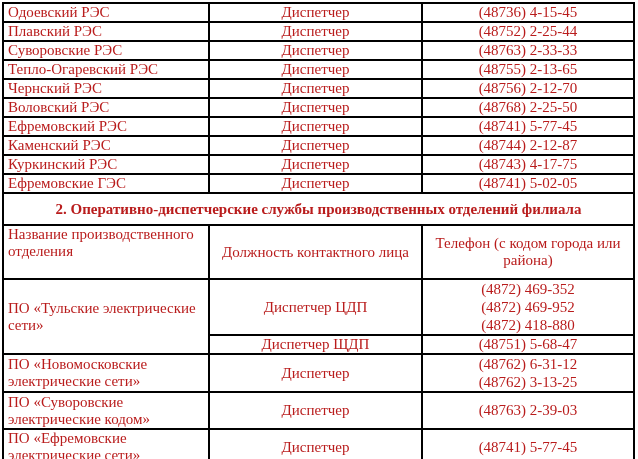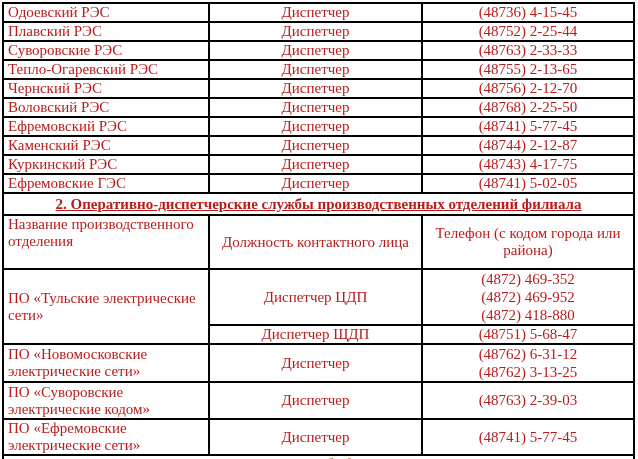--- a/index.html
+++ b/index.html
@@ -44,21 +44,21 @@
   td.ctr {
     text-align: center;
     vertical-align: middle;
   }
   td.section {
     text-align: center;
     vertical-align: middle;
     font-weight: bold;
     font-size: 15px;
   }
-  tr.section-row { height: 22px; text-decoration: underline; }
+  tr.section-row { height: 32px; }
 
   tr.hdr2 { height: 54px; border-radius: 20px; }
   td.hdr-org {
     text-align: left;
     vertical-align: top;
     line-height: 18px;
     padding-top: 1px;
   }
   td.hdr-ctr {
     text-align: center;

